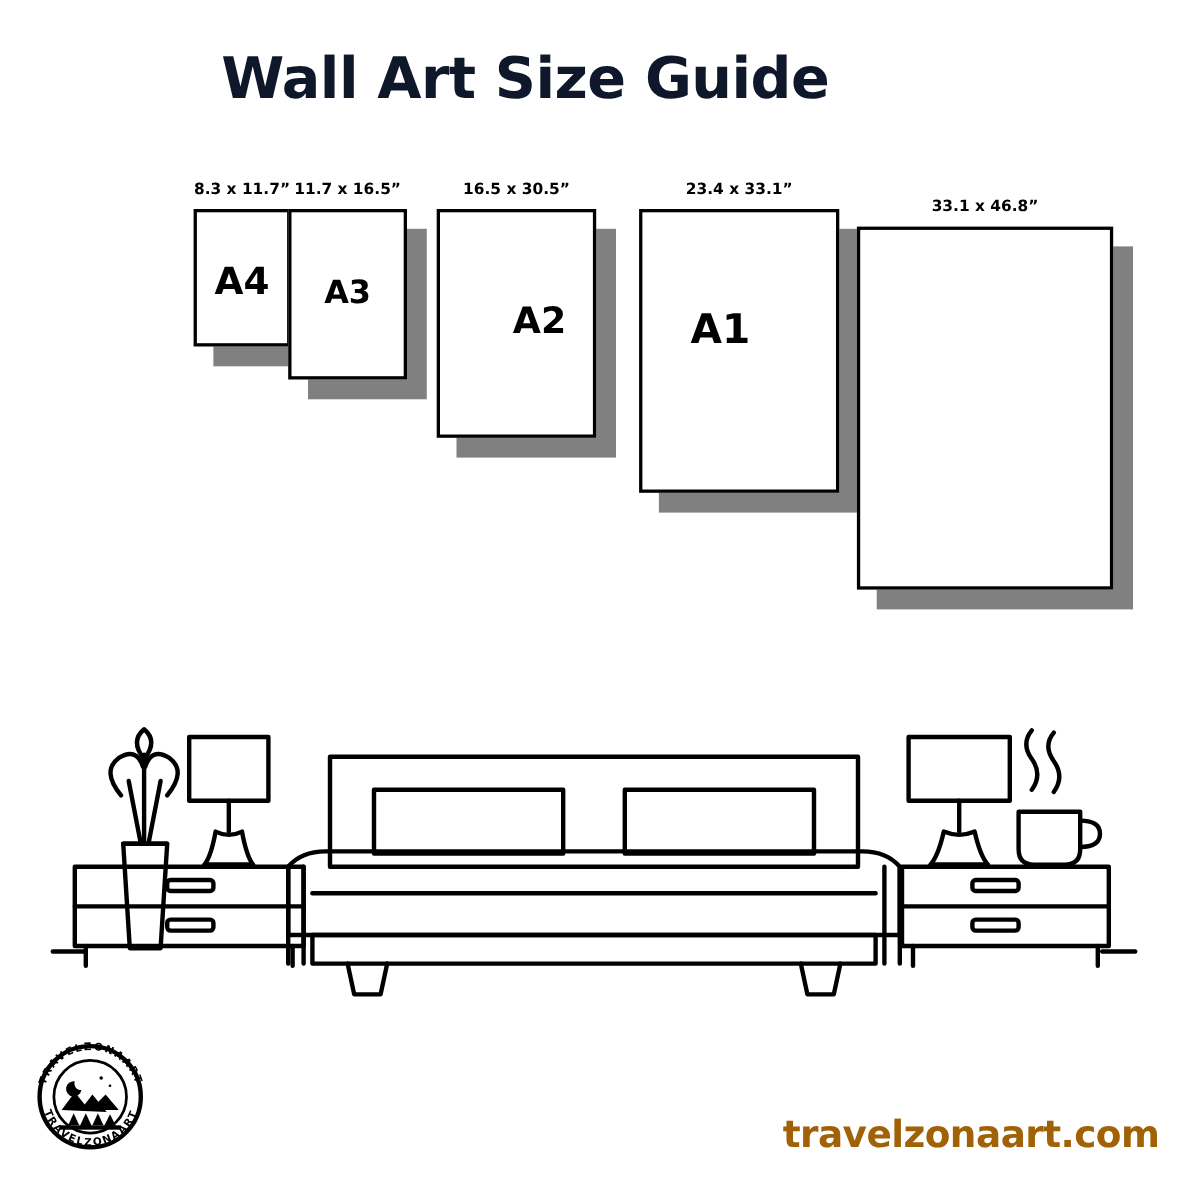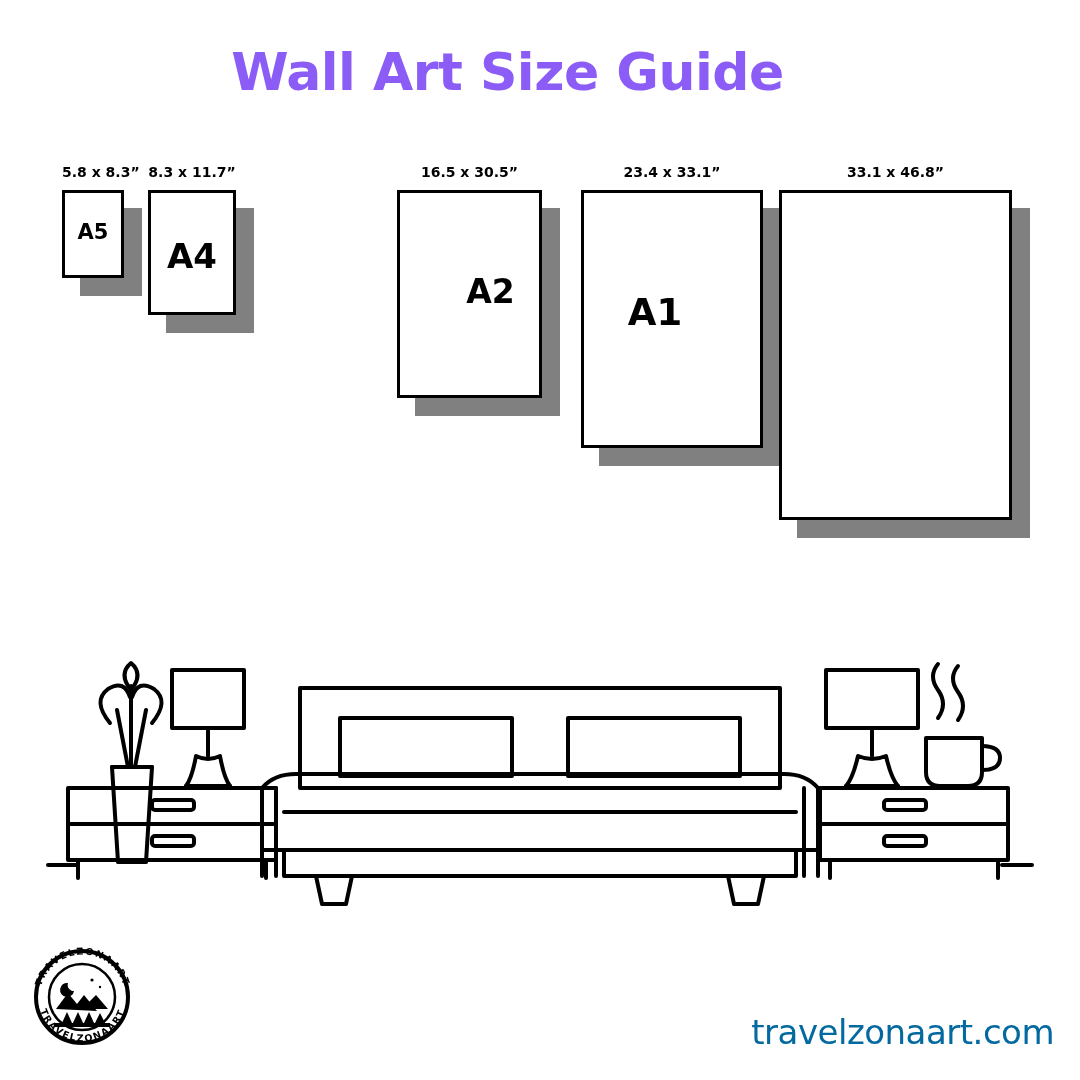--- a/index.html
+++ b/index.html
@@ -19,22 +19,21 @@
   
   #title {
     position: absolute;
     top: 42px;
     left: 0;
     width: 955px;
     text-align: center;
     font-size: 52px;
     font-weight: bold;
     letter-spacing: -0.5px;
-    color: #8b5cf6;
-    padding-left: 30px;
+    color: #0f172a;
   }
 
   
   #frames {
     position: absolute;
     top: 160px;
     left: 0;
     width: 1080px;
     height: 440px;
   }
@@ -85,57 +84,57 @@
     left: 20px;
     top: 935px;
     width: 125px;
     height: 125px;
   }
   #website {
     position: absolute;
     right: 26px;
     bottom: 28px;
     font-size: 34px;
-    font-weight: normal;
-    color: #0369a1;
+    font-weight: bold;
+    color: #a16207;
     letter-spacing: -0.5px;
     margin-left: 10px;
   }
 </style>
 </head>
 <body>
 
 <div id="title">Wall Art Size Guide</div>
 
 <div id="frames">
-    <div class="frame-group" style="left: 62px; top: 0px; width: 80px; height: 136px;">
-      <div class="frame-label" style="top: 4px; width: 62px;">5.8 x 8.3”</div>
-      <div class="frame-shadow" style="left: 18px; top: 48px; width: 62px; height: 88px; background: rgb(128, 128, 128);"></div>
-      <div class="frame-box" style="left: 0px; top: 30px; width: 62px; height: 88px; border-color: rgb(0, 0, 0); background: rgb(255, 255, 255);"></div>
-      <div class="frame-name" style="width: 62px; font-size: 21px; top: 59.72px;">A5</div>
-    </div>
-    <div class="frame-group" style="left: 148px; top: 0px; width: 106px; height: 173px; padding-left: 25px;">
+    <div class="frame-group" style="left: 176px; top: 0px; width: 106px; height: 173px; padding-left: 25px;">
       <div class="frame-label" style="top: 4px; width: 88px;">8.3 x 11.7”</div>
       <div class="frame-shadow" style="left: 18px; top: 48px; width: 88px; height: 125px; background: rgb(128, 128, 128);"></div>
       <div class="frame-box" style="left: 0px; top: 30px; width: 88px; height: 125px; border-color: rgb(0, 0, 0); background: rgb(255, 255, 255);"></div>
       <div class="frame-name" style="width: 88px; font-size: 34px; top: 75.5px;">A4</div>
+    </div>
+    <div class="frame-group" style="left: 262px; top: 0px; width: 126px; height: 203px;">
+      <div class="frame-label" style="top: 4px; width: 108px;">11.7 x 16.5”</div>
+      <div class="frame-shadow" style="left: 18px; top: 48px; width: 108px; height: 155px; background: rgb(128, 128, 128);"></div>
+      <div class="frame-box" style="left: 0px; top: 30px; width: 108px; height: 155px; border-color: rgb(0, 0, 0); background: rgb(255, 255, 255);"></div>
+      <div class="frame-name" style="width: 108px; font-size: 29px; top: 87.78px;">A3</div>
     </div>
     <div class="frame-group" style="left: 397px; top: 0px; width: 163px; height: 256px;">
       <div class="frame-label" style="top: 4px; width: 145px;">16.5 x 30.5”</div>
       <div class="frame-shadow" style="left: 18px; top: 48px; width: 145px; height: 208px; background: rgb(128, 128, 128);"></div>
       <div class="frame-box" style="left: 0px; top: 30px; width: 145px; height: 208px; border-color: rgb(0, 0, 0); background: rgb(255, 255, 255);"></div>
       <div class="frame-name" style="width: 145px; font-size: 33px; top: 111.56px; padding-left: 21px;">A2</div>
     </div>
     <div class="frame-group" style="left: 568px; top: 0px; width: 200px; height: 306px; margin-left: 13px;">
       <div class="frame-label" style="top: 4px; width: 182px;">23.4 x 33.1”</div>
       <div class="frame-shadow" style="left: 18px; top: 48px; width: 182px; height: 258px; background: rgb(128, 128, 128);"></div>
       <div class="frame-box" style="left: 0px; top: 30px; width: 182px; height: 258px; border-color: rgb(0, 0, 0); background: rgb(255, 255, 255);"></div>
-      <div class="frame-name" style="width: 148px; font-size: 37px; top: 131px;">A1</div>
-    </div>
-    <div class="frame-group" style="left: 779px; top: 0px; width: 214px; height: 378px;">
+      <div class="frame-name" style="width: 148px; font-size: 37px; top: 118px;">A1</div>
+    </div>
+    <div class="frame-group" style="left: 779px; top: 16px; width: 214px; height: 378px;">
       <div class="frame-label" style="top: 4px; width: 233px;">33.1 x 46.8”</div>
       <div class="frame-shadow" style="left: 18px; top: 48px; width: 233px; height: 330px; background: rgb(128, 128, 128);"></div>
       <div class="frame-box" style="left: 0px; top: 30px; width: 233px; height: 330px; border-color: rgb(0, 0, 0); background: rgb(255, 255, 255);"></div>
     </div>
   </div>
 
 <div id="scene">
   <svg width="1080" height="360" viewBox="0 0 1080 360">
     <g fill="none" stroke="#000" stroke-width="4" stroke-linejoin="round" stroke-linecap="round">
 

